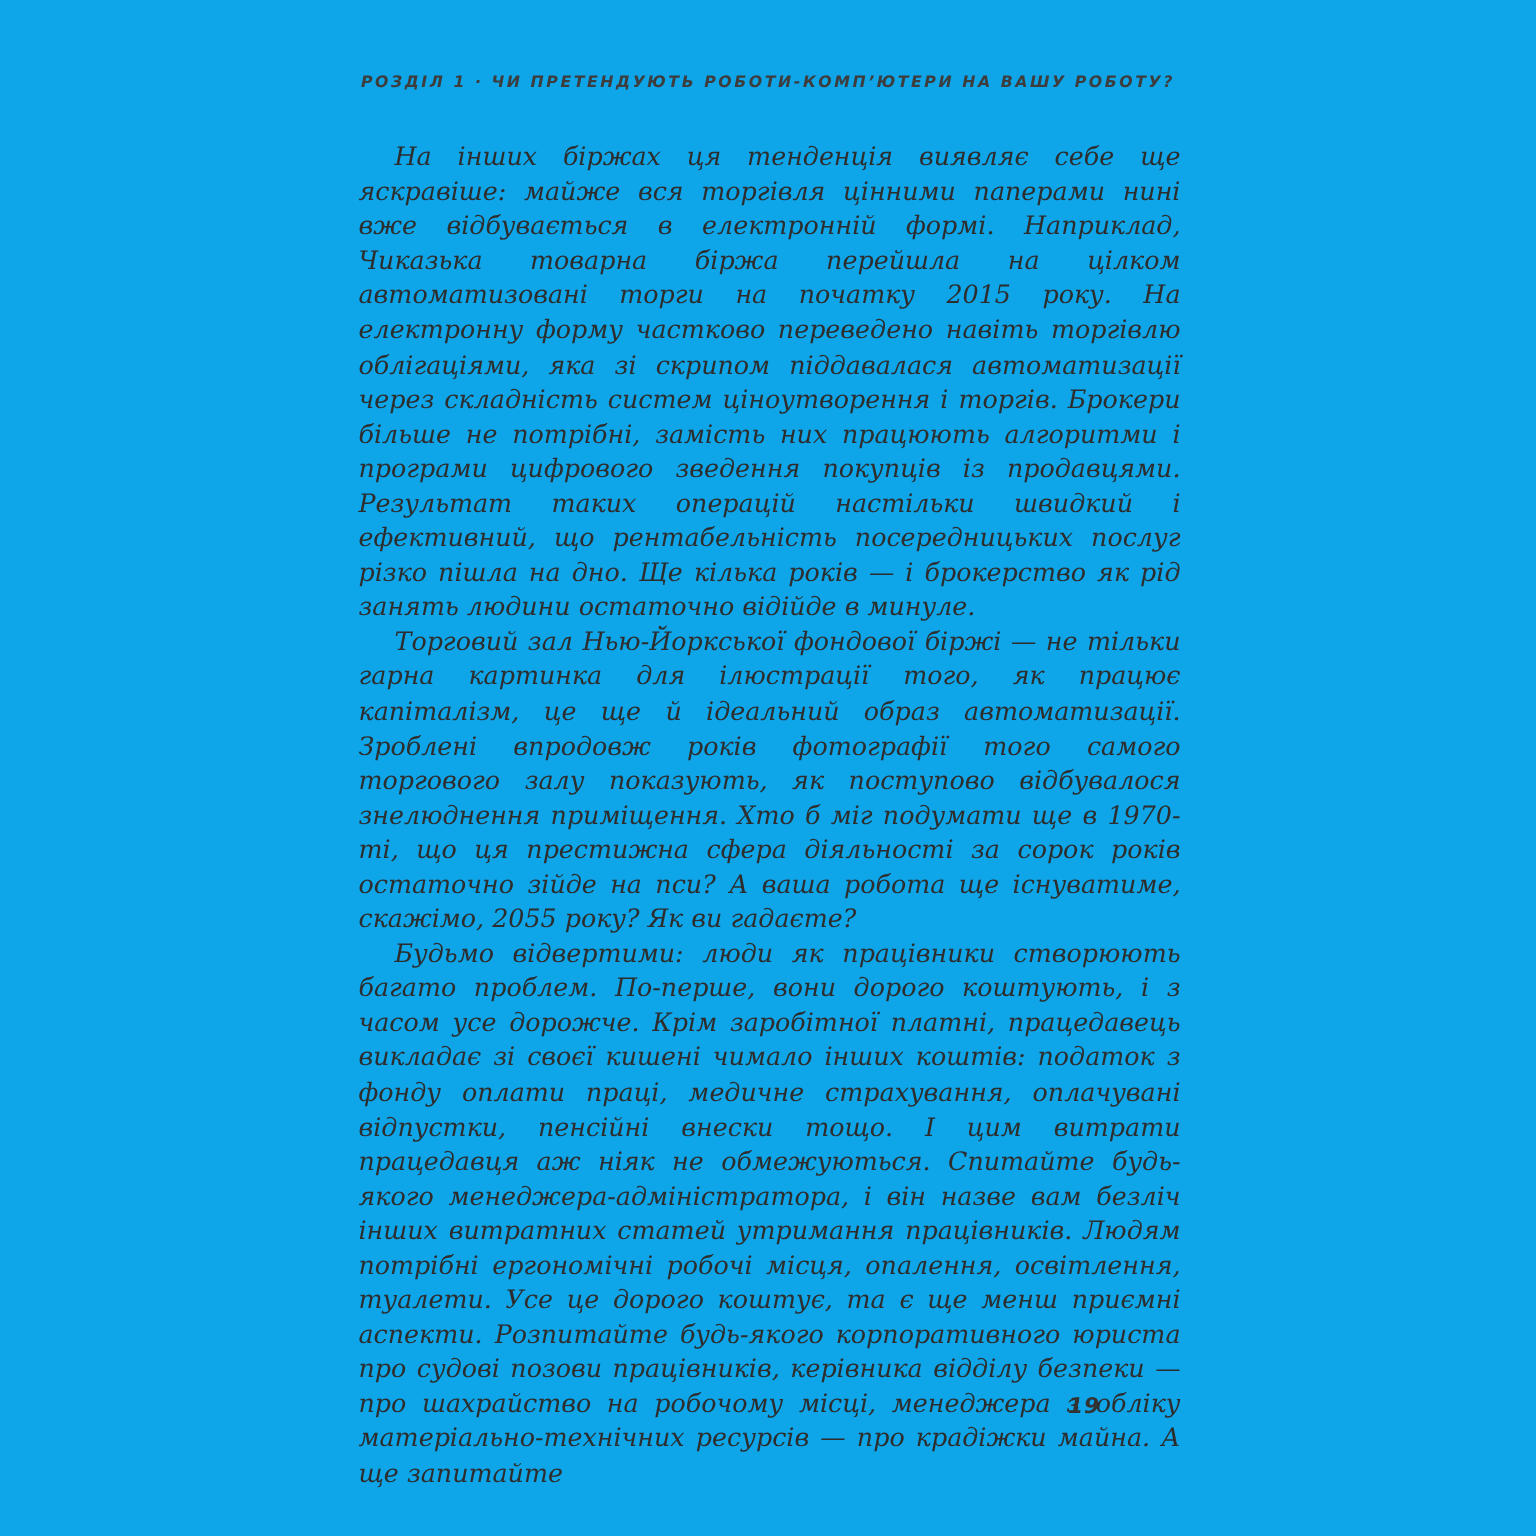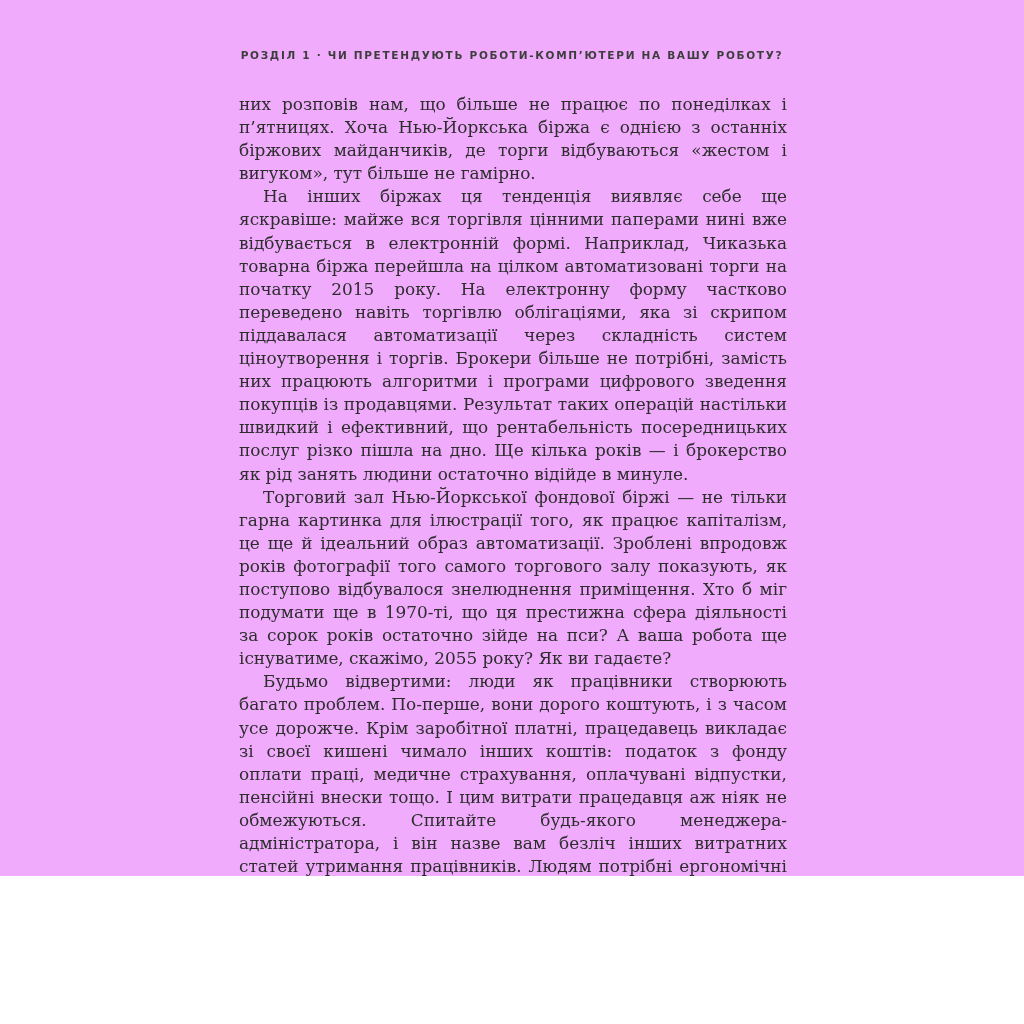--- a/index.html
+++ b/index.html
@@ -3,24 +3,25 @@
 <meta charset="utf-8">
 <style>
   html, body {
     margin: 0;
     padding: 0;
     background: #ffffff;
   }
   .page {
     position: relative;
     width: 1024px;
-    height: 876px;
-    background: #f0abfc;
+    height: 1024px;
+    background: #0ea5e9;
     overflow: hidden;
     font-family: "DejaVu Serif", "Liberation Serif", serif;
+    font-style: italic;
   }
   .chapter-header {
     position: absolute;
     top: 49px;
     left: 0;
     width: 1024px;
     text-align: center;
     font-family: "DejaVu Sans", "Liberation Sans", sans-serif;
     font-size: 10.5px;
     font-weight: bold;
@@ -61,21 +62,20 @@
   }
 </style>
 </head>
 <body>
 
 <div class="page">
 
   <div class="chapter-header">Розділ 1 · Чи претендують роботи-комп’ютери на вашу роботу?</div>
 
   <div class="text-block">
-    <p class="no-indent">них розповів нам, що більше не працює по понеділках і п’ятницях. Хоча Нью-Йоркська біржа є однією з останніх біржових майданчиків, де торги відбуваються «жестом і вигуком», тут більше не гамірно.</p>
     <p>На інших біржах ця тенденція виявляє себе ще яскравіше: майже вся торгівля цінними паперами нині вже відбувається в електронній формі. Наприклад, Чиказька товарна біржа перейшла на цілком автоматизовані торги на початку 2015 року. На електронну форму частково переведено навіть торгівлю облігаціями, яка зі скрипом піддавалася автоматизації через складність систем ціноутворення і торгів. Брокери більше не потрібні, замість них працюють алгоритми і програми цифрового зведення покупців із продавцями. Результат таких операцій настільки швидкий і ефективний, що рентабельність посередницьких послуг різко пішла на дно. Ще кілька років — і брокерство як рід занять людини остаточно відійде в минуле.</p>
     <p>Торговий зал Нью-Йоркської фондової біржі — не тільки гарна картинка для ілюстрації того, як працює капіталізм, це ще й ідеальний образ автоматизації. Зроблені впродовж років фотографії того самого торгового залу показують, як поступово відбувалося знелюднення приміщення. Хто б міг подумати ще в 1970-ті, що ця престижна сфера діяльності за сорок років остаточно зійде на пси? А ваша робота ще існуватиме, скажімо, 2055 року? Як ви гадаєте?</p>
     <p>Будьмо відвертими: люди як працівники створюють багато проблем. По-перше, вони дорого коштують, і з часом усе дорожче. Крім заробітної платні, працедавець викладає зі своєї кишені чимало інших коштів: податок з фонду оплати праці, медичне страхування, оплачувані відпустки, пенсійні внески тощо. І цим витрати працедавця аж ніяк не обмежуються. Спитайте будь-якого менеджера-адміністратора, і він назве вам безліч інших витратних статей утримання працівників. Людям потрібні ергономічні робочі місця, опалення, освітлення, туалети. Усе це дорого коштує, та є ще менш приємні аспекти. Розпитайте будь-якого корпоративного юриста про судові позови працівників, керівника відділу безпеки — про шахрайство на робочому місці, менеджера з обліку матеріально-технічних ресурсів — про крадіжки майна. А ще запитайте</p>
   </div>
 
   <div class="page-number">19</div>
 
 </div>
 
 </body></html>

